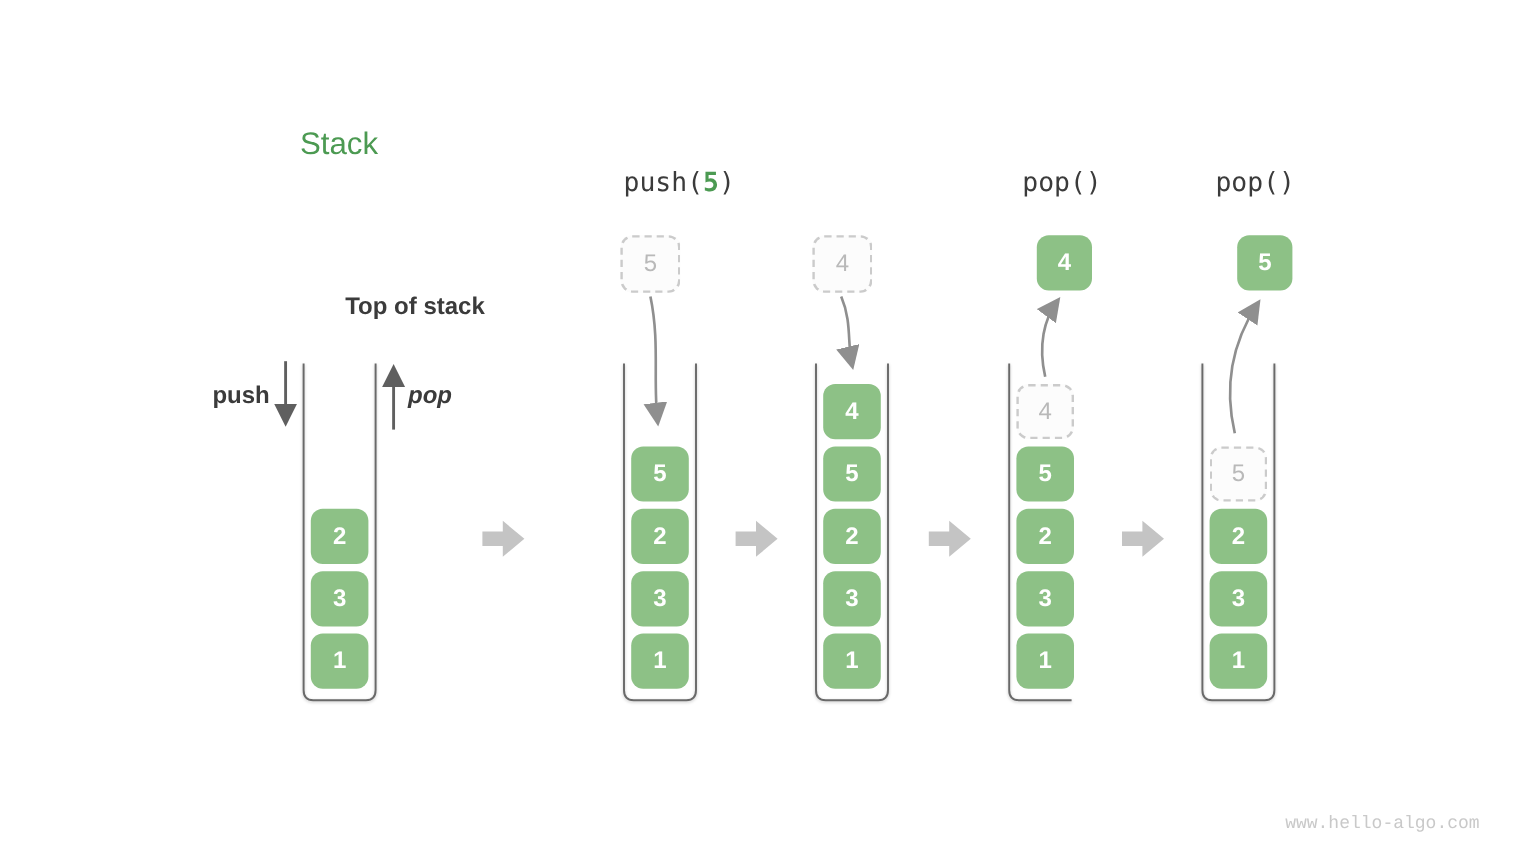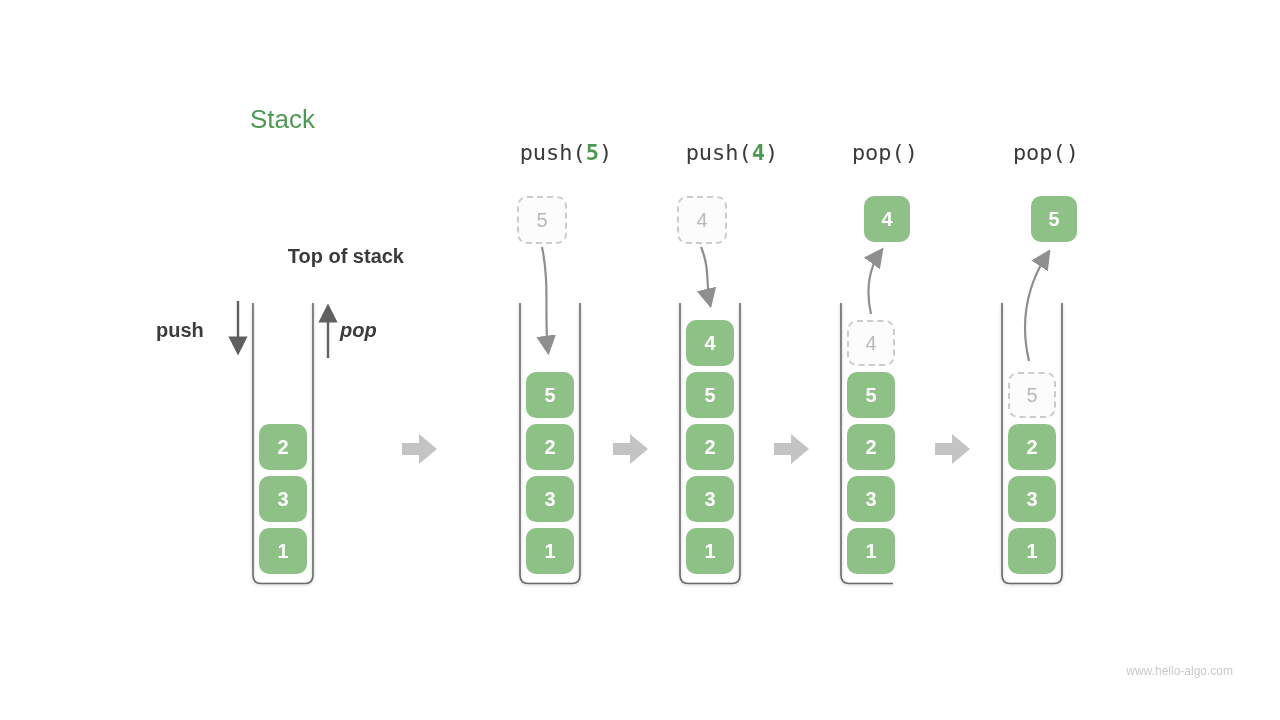--- a/index.html
+++ b/index.html
@@ -58,23 +58,23 @@
     stroke-width: 1.6;
     filter: drop-shadow(0 1.5px 1.5px rgba(0,0,0,0.22));
   }
   .straight-arrow { stroke: var(--arrow-dark); stroke-width: 2.4; fill: none; }
   .curved-arrow  { stroke: var(--arrow-gray); stroke-width: 2.2; fill: none; }
   .marker-dark { fill: var(--arrow-dark); }
   .marker-gray { fill: var(--arrow-gray); }
   .flow-arrow  { fill: var(--flow-arrow-gray); }
 
   .watermark {
-    right: 47px; top: 664px;
-    font-family: Liberation Sans, sans-serif;
-    font-size: 12px;
+    right: 47px; top: 678px;
+    font-family: Liberation Mono, monospace;
+    font-size: 15px;
     color: var(--watermark-gray);
   }
 </style>
 </head>
 <body>
 
 <div class="canvas">
 
   <svg class="layer" width="1280" height="720">
     <defs>
@@ -101,25 +101,24 @@
     <path class="curved-arrow" d="M1029,361 C1019,318 1029,282 1048,253" marker-end="url(#ah-gray)"></path>
 
     <polygon class="flow-arrow" points="402,443 419,443 419,434 437,449 419,464 419,455 402,455"></polygon>
     <polygon class="flow-arrow" points="613,443 630,443 630,434 648,449 630,464 630,455 613,455"></polygon>
     <polygon class="flow-arrow" points="774,443 791,443 791,434 809,449 791,464 791,455 774,455"></polygon>
     <polygon class="flow-arrow" points="935,443 952,443 952,434 970,449 952,464 952,455 935,455"></polygon>
   </svg>
 
   <div class="abs diagram-title">Stack</div>
   <div class="abs side-label centered" style="left:164px; top:245px;">Top of stack</div>
-  <div class="abs side-label" style="left:156px; top:319px;">push</div>
+  <div class="abs side-label" style="left:177px; top:319px;">push</div>
   <div class="abs side-label" style="left:340px; top:319px;font-style:italic;">pop</div>
 
   <div class="abs op-label" style="left:486px;"><span>push(</span><span class="op-arg">5</span><span>)</span></div>
-  <div class="abs op-label" style="left:652px;"><span>push(</span><span class="op-arg">4</span><span>)</span></div>
   <div class="abs op-label" style="left:805px;"><span>pop(</span><span class="op-arg"></span><span>)</span></div>
   <div class="abs op-label" style="left:966px;"><span>pop(</span><span class="op-arg"></span><span>)</span></div>
 
   <div class="box green" style="left:259px; top:424px;">2</div>
   <div class="box green" style="left:259px; top:476px;">3</div>
   <div class="box green" style="left:259px; top:528px;">1</div>
 
   <div class="box ghost floating-ghost" style="left:517px; top:196px;">5</div>
   <div class="box green" style="left:526px; top:372px;">5</div>
   <div class="box green" style="left:526px; top:424px;">2</div>

